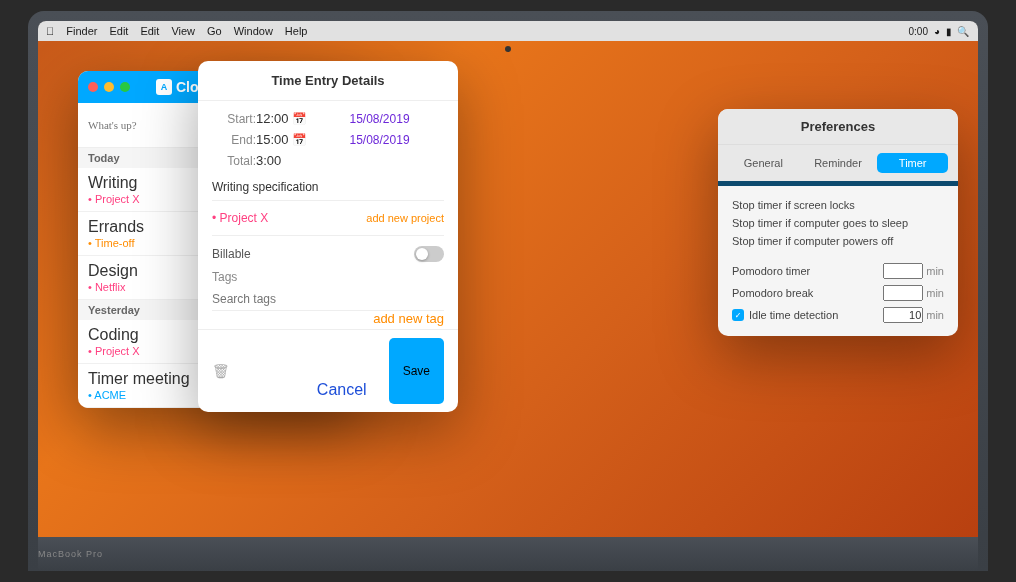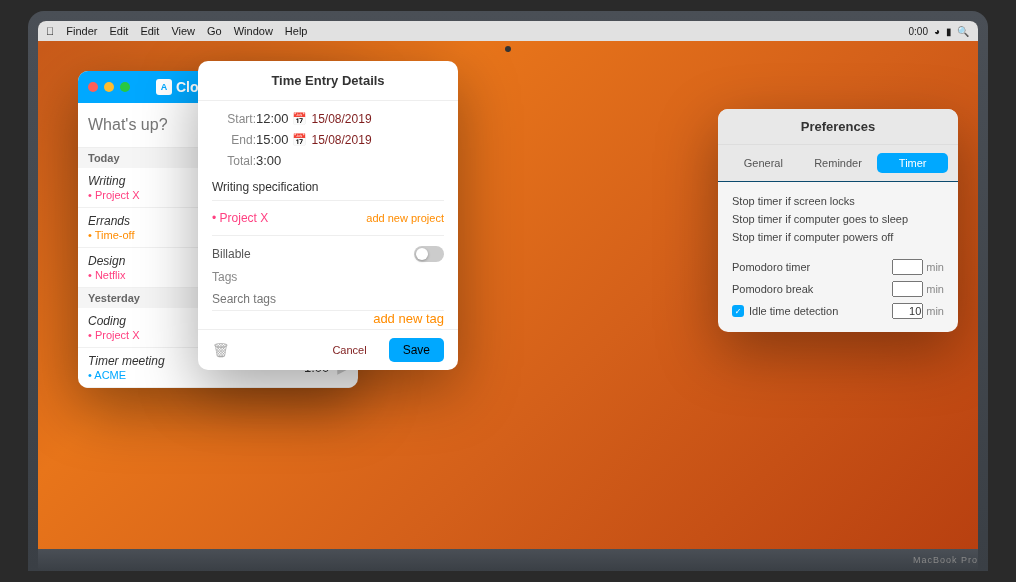--- a/index.html
+++ b/index.html
@@ -75,26 +75,26 @@
       border-radius: 50%;
       position: absolute;
       top: 5px;
       left: 50%;
       transform: translateX(-50%);
     }
 
     
     .laptop-bottom {
       width: 100%;
-      height: 22px;
+      height: 34px;
       background: linear-gradient(180deg, #4a4f56 0%, #3a3f45 100%);
       border-radius: 0 0 4px 4px;
       display: flex;
       align-items: center;
-      justify-content: flex-end;
+      justify-content: flex-start;
     }
     .macbook-label {
       font-size: 9px;
       color: #888;
       letter-spacing: 1px;
     }
 
     
     .clockify-window {
       position: absolute;
@@ -154,24 +154,25 @@
 
     .timer-bar {
       padding: 8px 10px;
       display: flex;
       align-items: center;
       gap: 6px;
       border-bottom: 1px solid #eee;
     }
     .timer-input {
       flex: 1;
-      font-size: 16px;
+      font-size: 11px;
       color: #0f172a;
       border: none;
       outline: none;
+      font-family: Liberation Serif, serif;
     }
     .timer-display {
       font-size: 13px;
       font-weight: 500;
       color: #333;
       margin-left: auto;
     }
     .play-btn {
       width: 28px;
       height: 28px;
@@ -199,21 +200,21 @@
       font-weight: 600;
     }
 
     .time-entry {
       padding: 6px 10px;
       display: flex;
       align-items: center;
       border-bottom: 1px solid #f0f0f0;
     }
     .entry-info { flex: 1; }
-    .entry-name { font-size: 12px; color: #333; font-weight: 500; font-style: italic; }
+    .entry-name { font-size: 16px; color: #333; font-weight: 500; }
     .entry-project { font-size: 11px; margin-top: 1px; }
     .entry-icons { display: flex; gap: 4px; color: #ccc; font-size: 11px; align-items: center; }
     .entry-duration { font-size: 13px; color: #333; margin: 0 8px; font-weight: 500; }
     .entry-play { color: #ccc; font-size: 14px; cursor: pointer; }
 
     .project-red { color: #ff4081; }
     .project-orange { color: #ff8c00; }
     .project-blue { color: #00a8ff; }
     .time-entry-modal {
       position: absolute;
@@ -242,21 +243,21 @@
       color: #555;
     }
     .modal-label { width: 44px; color: #888; text-align: right; }
     .time-value {
       font-size: 13px;
       color: #333;
       font-weight: 500;
       margin-right: 4px;
     }
     .calendar-icon { color: #aaa; font-size: 12px; margin-right: 4px; cursor: pointer; }
-    .date-value { color: #7f1d1d; font-size: 12px; }
+    .date-value { color: #6d28d9; font-size: 12px; margin-left: 38px; }
 
     .description-input {
       width: 100%;
       border: none;
       border-bottom: 1px solid #eee;
       padding: 6px 0;
       font-size: 12px;
       color: #333;
       outline: none;
       margin-bottom: 6px;
@@ -333,23 +334,24 @@
       padding: 8px 14px;
       border-top: 1px solid #eee;
       margin-top: 8px;
     }
     .delete-icon { color: #aaa; cursor: pointer; font-size: 14px; }
     .footer-buttons { display: flex; gap: 8px; }
     .btn-cancel {
       padding: 5px 14px;
       border: none;
       background: none;
-      color: #7f1d1d;
-      font-size: 11px;
+      color: #1d4ed8;
+      font-size: 16px;
       cursor: pointer;
+      margin-top: 38px;
     }
     .btn-save {
       padding: 5px 14px;
       border: none;
       background: #00a8ff;
       color: #000000;
       font-size: 12px;
       border-radius: 5px;
       cursor: pointer;
     }
@@ -373,21 +375,21 @@
       font-weight: 600;
       color: #333;
       background: #e8e8e8;
       border-bottom: 1px solid #ddd;
     }
     .pref-tabs {
       display: flex;
       padding: 8px 10px;
       gap: 4px;
       background: #e8e8e8;
-      border-bottom: 1px solid #0c4a6e;
+      border-bottom: 5px solid #0c4a6e;
     }
     .pref-tab {
       flex: 1;
       text-align: center;
       padding: 4px 6px;
       font-size: 11px;
       color: #555;
       border-radius: 5px;
       cursor: pointer;
     }
@@ -407,21 +409,21 @@
     .pref-divider { height: 10px; }
     .pref-row {
       display: flex;
       align-items: center;
       padding: 3px 0;
       font-size: 11px;
       color: #444;
     }
     .pref-row-label { flex: 1; }
     .pref-row-input {
-      width: 31px;
+      width: 40px;
       text-align: right;
       font-size: 11px;
       color: #333;
     }
     .pref-row-unit { margin-left: 3px; color: #888; font-size: 11px; }
     .pref-checkbox {
       width: 12px;
       height: 12px;
       background: #00a8ff;
       border-radius: 3px;

